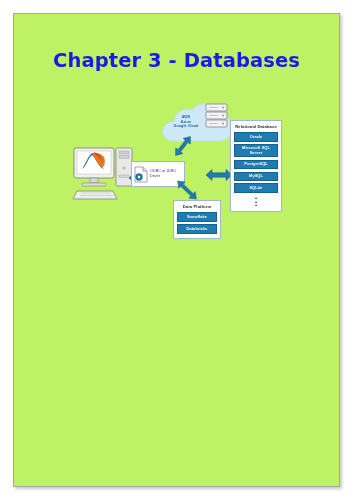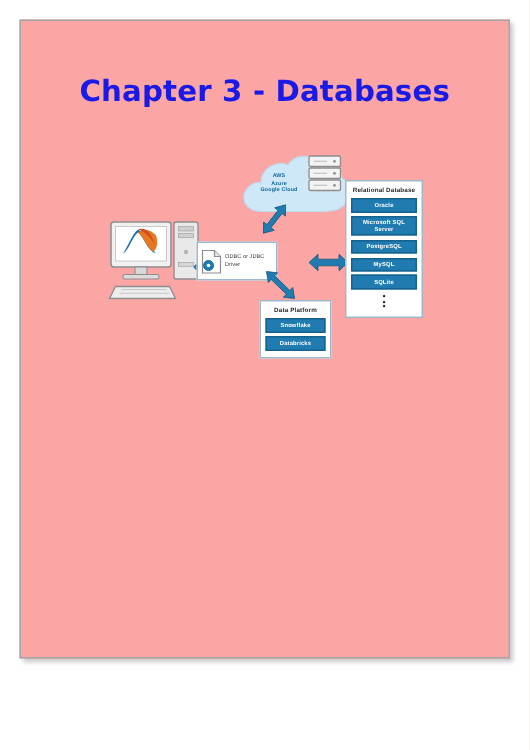--- a/index.html
+++ b/index.html
@@ -13,22 +13,22 @@
     overflow: hidden;
     font-family: "Liberation Sans", sans-serif;
   }
 
   
   .page-sheet {
     position: absolute;
     left: 13px;
     top: 13px;
     width: 327px;
-    height: 426px;
-    background: #fca5a5;
+    height: 474px;
+    background: #bef264;
     border: 1px solid #a6a6a6;
     box-sizing: border-box;
     box-shadow: 2px 2px 3px rgba(0,0,0,0.22);
   }
 
   
   .doc-title {
     position: absolute;
     left: 0;
     top: 35px;

